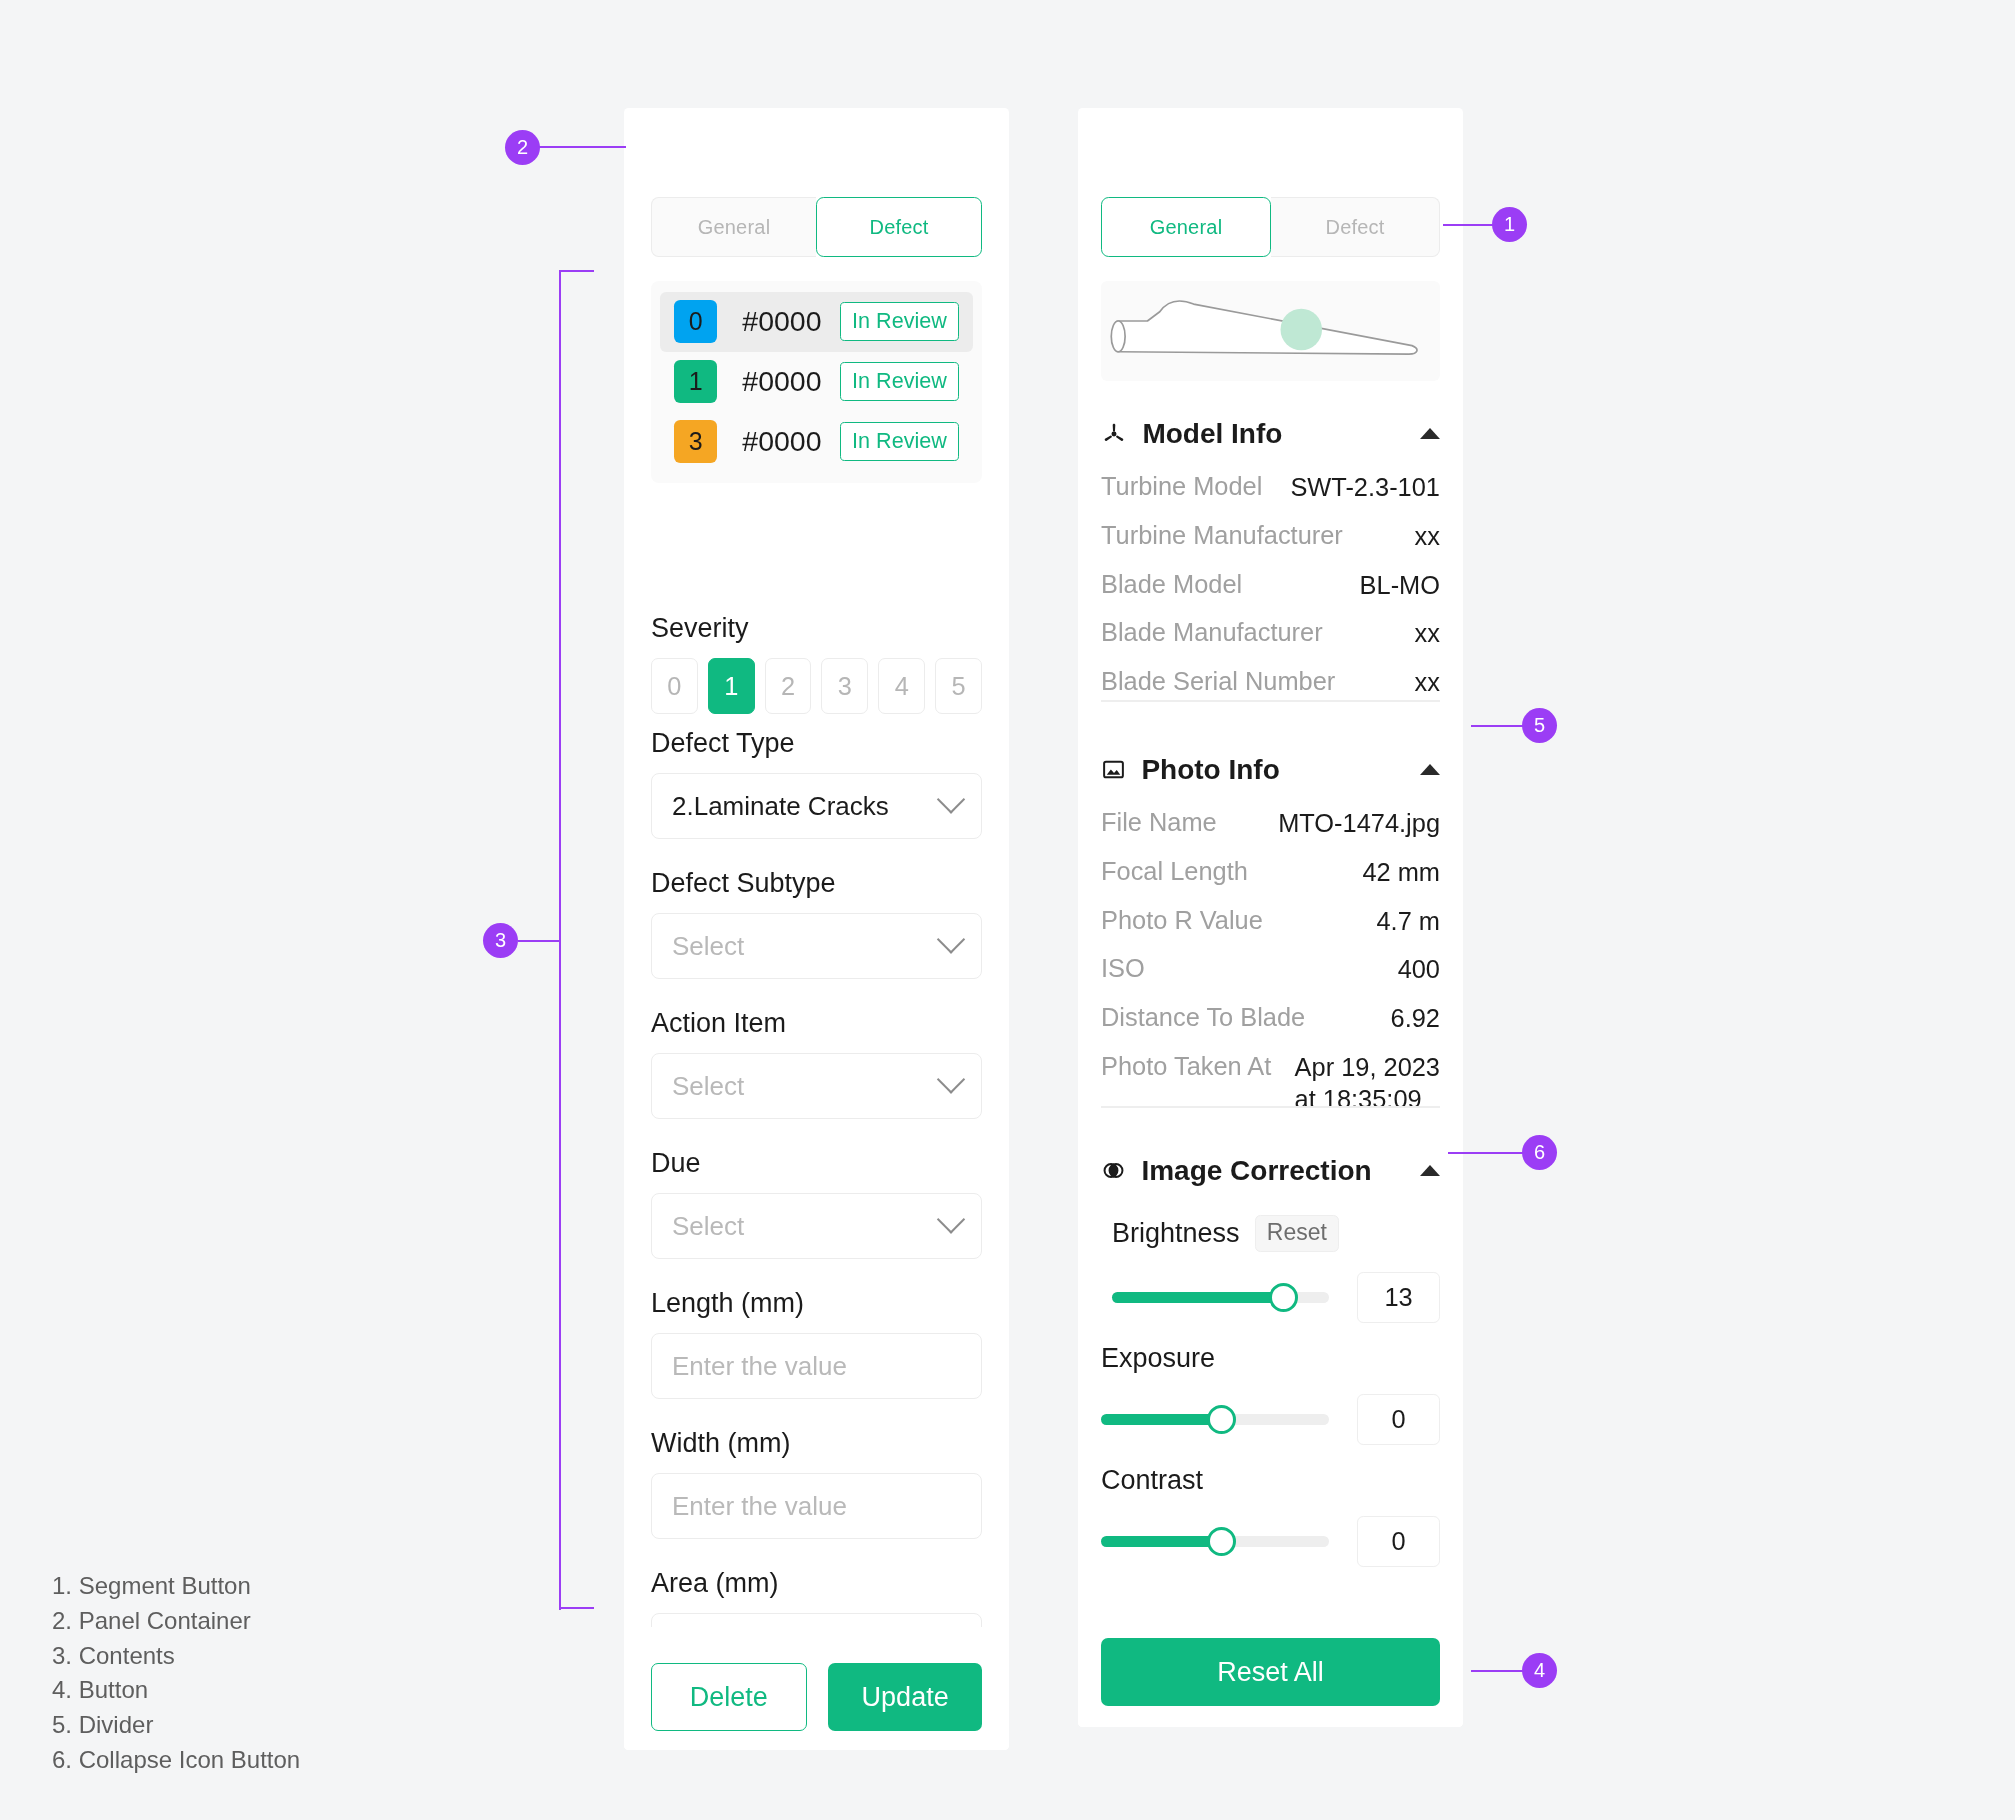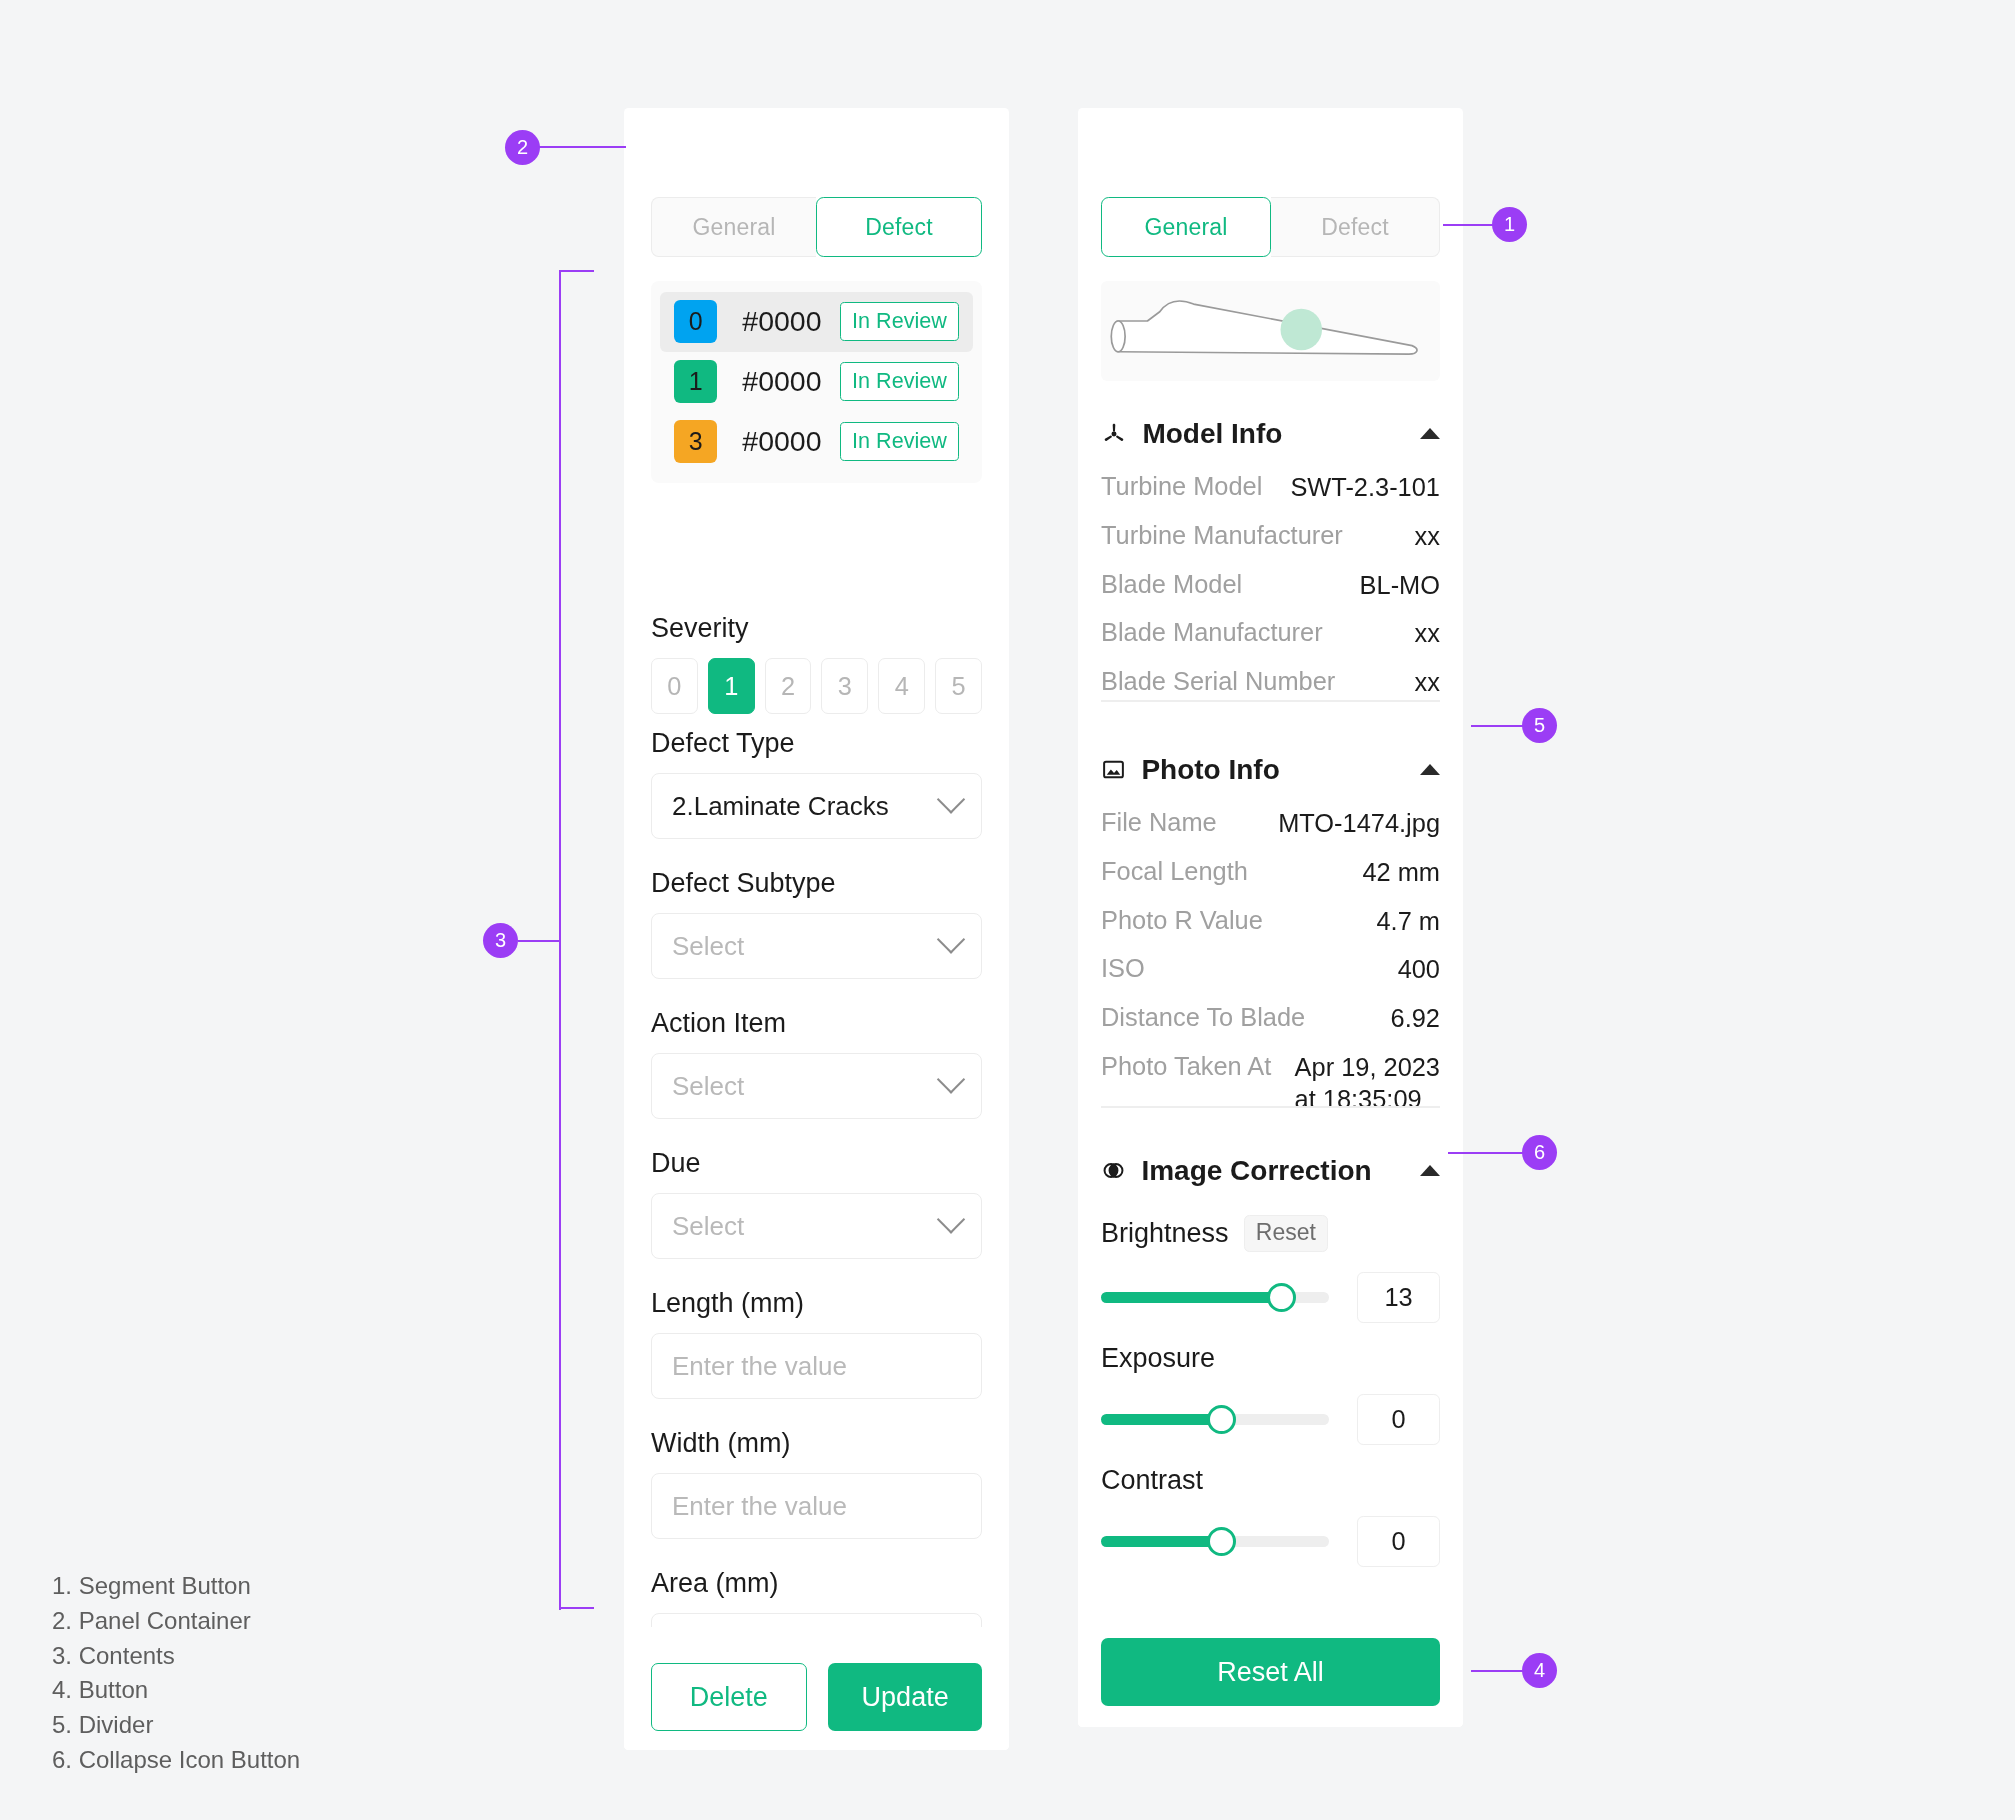--- a/index.html
+++ b/index.html
@@ -23,21 +23,21 @@
   
   .segmented {
     display: flex;
     border-radius: 7.7px;
     overflow: visible;
     height: 60px;
   }
   .seg {
     flex: 1;
     display: flex; align-items: center; justify-content: center;
-    font-size: 23px;
+    font-size: 20px;
     letter-spacing: 0.2px;
     background: #fafafa;
     border: 1.5px solid #ececec;
     color: #b6b6b6;
     cursor: pointer;
   }
   .seg:first-child { border-radius: 7.7px 0 0 7.7px; border-right: none; }
   .seg:last-child  { border-radius: 0 7.7px 7.7px 0; border-left: none; }
   .seg.active {
     background: #ffffff;
@@ -431,21 +431,21 @@
       <div class="sec-head">
         <svg width="25" height="25" viewBox="0 0 24 24">
           <circle cx="9.6" cy="12" r="6.2" fill="none" stroke="#1b1b1b" stroke-width="1.9"></circle>
           <circle cx="14.4" cy="12" r="6.2" fill="none" stroke="#1b1b1b" stroke-width="1.9"></circle>
           <path d="M12 6.3a6.2 6.2 0 0 1 0 11.4 6.2 6.2 0 0 1 0-11.4z" fill="#1b1b1b"></path>
         </svg>
         <span class="sec-title">Image Correction</span>
         <span class="caret"></span>
       </div>
 
-      <div style="margin-top:23px;">
+      <div style="margin-top:23px;margin-left:11px;">
         <div class="slider-label">
           <span>Brightness</span>
           <span class="reset-badge">Reset</span>
         </div>
         <div class="slider-row">
           <div class="track">
             <div class="fill" style="width:79%;"></div>
             <div class="knob" style="left:79%;"></div>
           </div>
           <div class="num-box">13</div>

